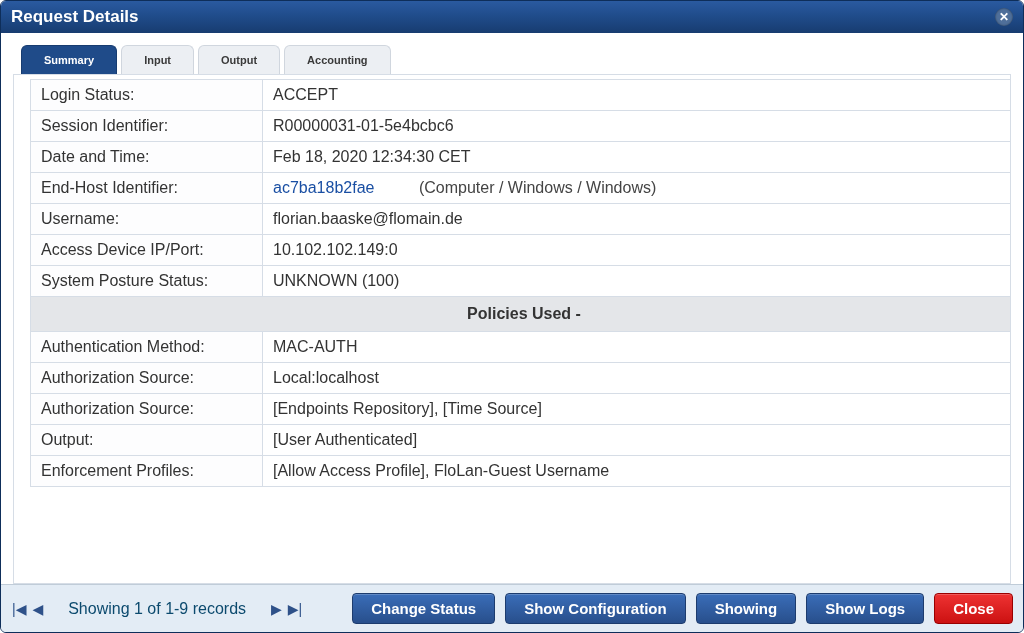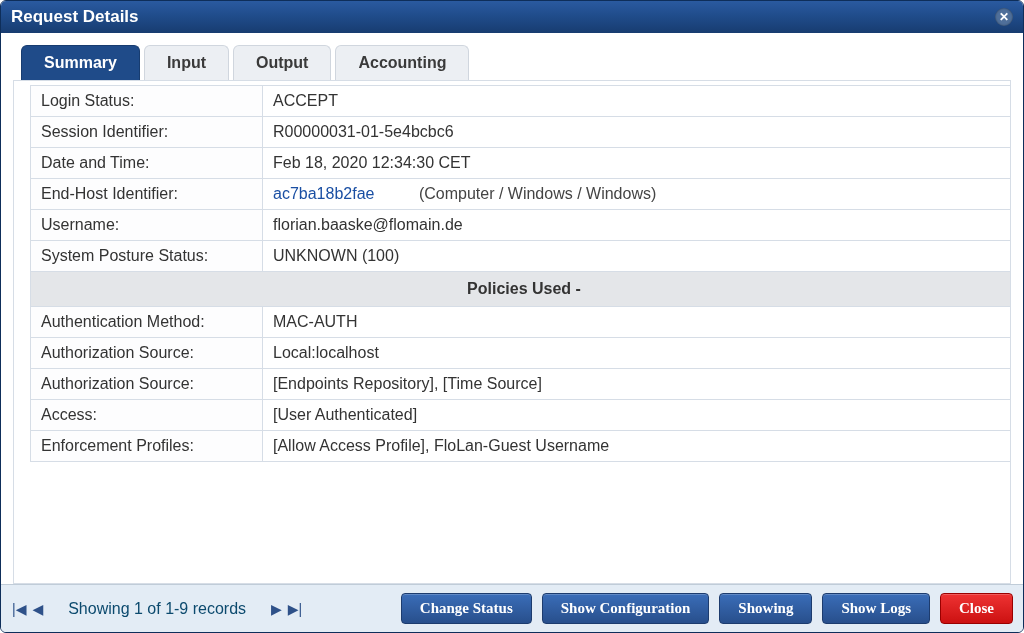--- a/index.html
+++ b/index.html
@@ -46,21 +46,21 @@
     flex-direction: column;
   }
   .tabs {
     display: flex;
     gap: 4px;
     margin-bottom: 0;
     padding-left: 8px;
   }
   .tab {
     padding: 8px 22px;
-    font-size: 16px;
+    font-size: 11px;
     font-weight: bold;
     border-radius: 6px 6px 0 0;
     cursor: pointer;
     background: #eceff3;
     color: #3a3a3a;
     border: 1px solid #d0d6de;
     border-bottom: none;
   }
   .tab.active {
     background: #1f4b89;
@@ -127,21 +127,20 @@
   .btn {
     background: linear-gradient(to bottom, #3a6db8, #284f8c);
     color: #fff;
     border: 1px solid #1d3c6e;
     border-radius: 4px;
     padding: 6px 18px;
     font-size: 15px;
     font-weight: bold;
     cursor: pointer;
     box-shadow: inset 0 1px 0 rgba(255,255,255,0.2);
-    font-family: Liberation Serif, serif;
   }
   .btn.danger {
     background: linear-gradient(to bottom, #e33, #c11);
     border-color: #900;
   }
 </style>
 </head>
 <body>
 
 <div class="window">
@@ -180,40 +179,44 @@
             <td class="value">
               <span class="link">ac7ba18b2fae</span>
               <span class="host-meta">(Computer / Windows / Windows)</span>
             </td>
           </tr>
           <tr>
             <td class="label">Username:</td>
             <td class="value">florian.baaske@flomain.de</td>
           </tr>
           <tr>
+            <td class="label">Access Device IP/Port:</td>
+            <td class="value">10.102.102.149:0</td>
+          </tr>
+          <tr>
             <td class="label">System Posture Status:</td>
             <td class="value">UNKNOWN (100)</td>
           </tr>
           <tr>
             <td class="section-header" colspan="2">Policies Used -</td>
           </tr>
           <tr>
             <td class="label">Authentication Method:</td>
             <td class="value">MAC-AUTH</td>
           </tr>
           <tr>
             <td class="label">Authorization Source:</td>
             <td class="value">Local:localhost</td>
           </tr>
           <tr>
             <td class="label">Authorization Source:</td>
             <td class="value">[Endpoints Repository], [Time Source]</td>
           </tr>
           <tr>
-            <td class="label">Access:</td>
+            <td class="label">Output:</td>
             <td class="value">[User Authenticated]</td>
           </tr>
           <tr>
             <td class="label">Enforcement Profiles:</td>
             <td class="value">[Allow Access Profile], FloLan-Guest Username</td>
           </tr>
         </tbody>
       </table>
     </div>
 

